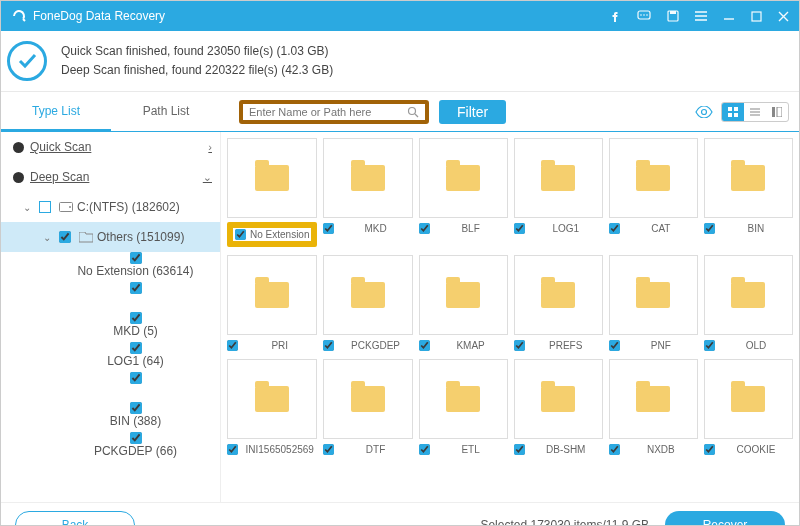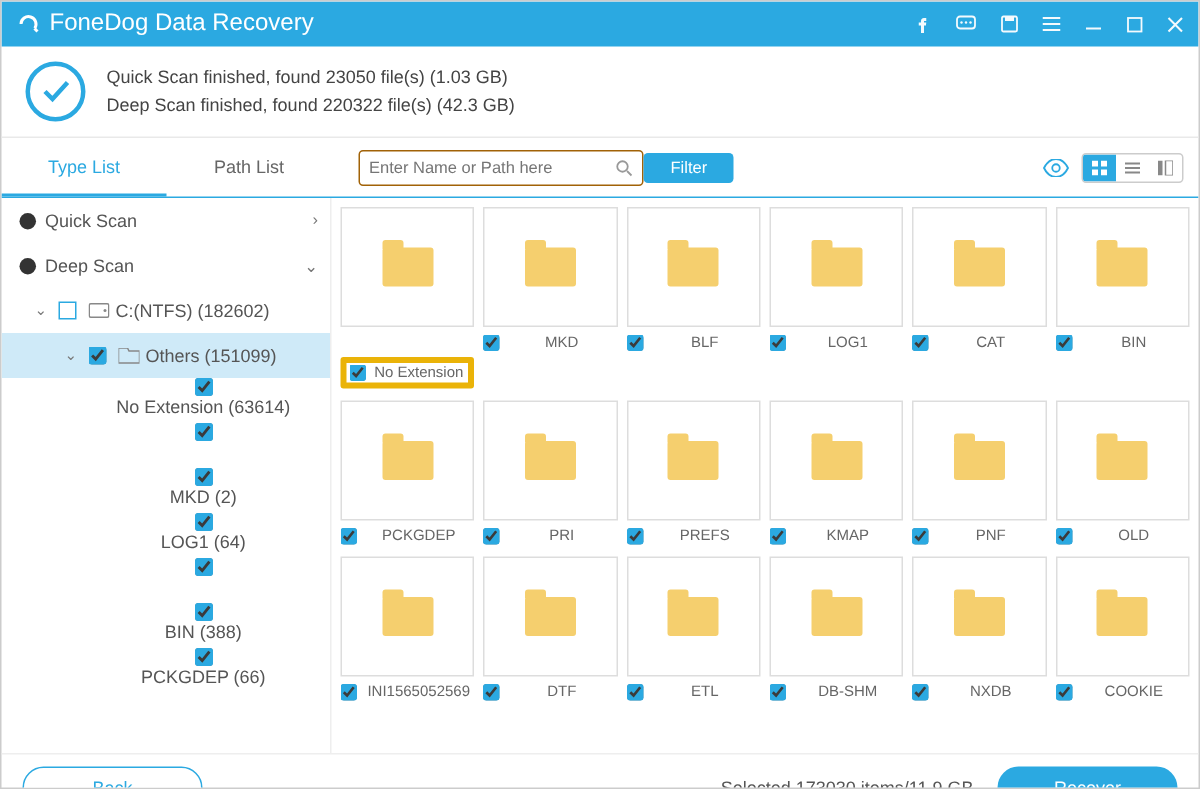--- a/index.html
+++ b/index.html
@@ -1,50 +1,50 @@
 <!DOCTYPE html>
 <html><head>
 <meta charset="utf-8">
 <style>
 * { margin: 0; padding: 0; box-sizing: border-box; font-family: -apple-system, "Segoe UI", Arial, sans-serif; }
 body { width: 800px; height: 526px; background: #fff; overflow: hidden; border: 1px solid #ccc; }
 
 
-.titlebar { height: 30px; background: #2ba9e1; display: flex; align-items: center; padding: 0 10px; color: #fff; font-size: 16px; }
+.titlebar { height: 30px; background: #2ba9e1; display: flex; align-items: center; padding: 0 10px; color: #fff; font-size: 12px; }
 .titlebar .logo { margin-right: 6px; display: flex; align-items: center; }
 .titlebar .title { flex: 1; }
 .titlebar .win-btns { display: flex; gap: 16px; align-items: center; }
 .titlebar .win-btn { cursor: pointer; opacity: .95; }
 
 
-.scan-summary { display: flex; align-items: center; padding: 10px 16px; border-bottom: 1px solid #e9e9e9; }
+.scan-summary { display: flex; align-items: center; padding: 10px 6px; border-bottom: 1px solid #e9e9e9; }
 .scan-summary .big-check { width: 40px; height: 40px; border: 3px solid #2ba9e1; border-radius: 50%; display: flex; align-items: center; justify-content: center; color: #2ba9e1; margin-right: 14px; }
 .scan-summary .lines { font-size: 12px; color: #444; line-height: 1.6; }
 
 
 .toolbar { display: flex; align-items: center; height: 40px; border-bottom: 1px solid #2ba9e1; }
 .side-tabs { width: 220px; display: flex; height: 100%; }
 .side-tab { flex: 1; display: flex; align-items: center; justify-content: center; font-size: 12px; color: #666; cursor: pointer; border-bottom: 2px solid transparent; }
 .side-tab.active { color: #2ba9e1; border-bottom: 2px solid #2ba9e1; }
-.search-wrap { margin-left: 18px; width: 190px; height: 24px; border: 1px solid #a16207; border-radius: 3px; display: flex; align-items: center; padding: 0 6px; color: #999; font-size: 11px; }
+.search-wrap { margin-left: 18px; width: 190px; height: 24px; border: 4px solid #a16207; border-radius: 3px; display: flex; align-items: center; padding: 0 6px; color: #999; font-size: 11px; }
 .search-wrap input { border: none; outline: none; flex: 1; font-size: 11px; color: #555; background: transparent; }
-.filter-btn { margin-left: 0; background: #2ba9e1; color: #fff; font-size: 11px; padding: 4px 18px; border: none; border-radius: 3px; cursor: pointer; }
+.filter-btn { margin-left: 10px; background: #2ba9e1; color: #fff; font-size: 14px; padding: 4px 18px; border: none; border-radius: 3px; cursor: pointer; }
 .tool-right { margin-left: auto; margin-right: 10px; display: flex; gap: 8px; align-items: center; color: #999; }
 .view-group { display: flex; border: 1px solid #ccc; border-radius: 3px; overflow: hidden; }
 .view-btn { width: 22px; height: 18px; display: flex; align-items: center; justify-content: center; font-size: 11px; color: #888; cursor: pointer; }
 .view-btn.active { background: #2ba9e1; color: #fff; }
 .preview-eye { cursor: pointer; color: #2ba9e1; }
 
 
 .main { display: flex; height: 370px; }
 
 
 .tree { width: 220px; border-right: 1px solid #eee; overflow-y: auto; font-size: 12px; color: #555; }
 .tree-row { display: flex; align-items: center; height: 30px; padding: 0 8px; cursor: pointer; }
-.tree-row.l1 { padding-left: 12px; }
+.tree-row.l1 { padding-left: 12px; text-decoration: underline; }
 .tree-row.l2 { padding-left: 22px; }
 .tree-row.l3 { padding-left: 42px; }
 .tree-row.l4 { padding-left: 58px; flex-direction: column; }
 .tree-row.selected { background: #cfeaf8; }
 .tree-row .chev { width: 12px; font-size: 10px; color: #777; }
 .tree-row .chk { margin: 0 4px; accent-color: #2ba9e1; width: 12px; height: 12px; }
 .tree-row .ico { margin: 0 4px; color: #888; display:flex; align-items:center; }
 .tree-row .lbl { flex: 1; white-space: nowrap; overflow: hidden; text-overflow: ellipsis; }
 .tree-row .rchev { font-size: 11px; color: #777; }
 .radio-dot { width: 11px; height: 11px; border-radius: 50%; background: #333; margin-right: 6px; }
@@ -52,21 +52,21 @@
 
 .grid-wrap { flex: 1; overflow-y: auto; padding: 6px 6px 0 6px; }
 .grid { display: grid; grid-template-columns: repeat(6, 1fr); gap: 8px 6px; }
 .card { display: flex; flex-direction: column; align-items: stretch; }
 .thumb { height: 80px; border: 1px solid #ddd; display: flex; align-items: center; justify-content: center; background: #fff; }
 .folder-ic { width: 34px; height: 26px; background: #f5cf6e; position: relative; border-radius: 2px; }
 .folder-ic::before { content: ""; position: absolute; top: -5px; left: 0; width: 14px; height: 6px; background: #f5cf6e; border-radius: 2px 2px 0 0; }
 .card-foot { display: flex; align-items: center; margin-top: 5px; font-size: 10px; color: #666; gap: 4px; }
 .card-foot input { accent-color: #2ba9e1; width: 11px; height: 11px; }
 .card-foot .cl { flex:1; text-align:center; white-space:nowrap; overflow:hidden; text-overflow:ellipsis; }
-.card.first .card-foot { border: 4px solid #eab308; border-radius: 2px; padding: 1px 2px; margin-top: 20px;}
+.card.first .card-foot { border: 6px solid #eab308; border-radius: 2px; padding: 1px 2px; margin-top: 4px;}
 
 
 .footer { height: 44px; display: flex; align-items: center; padding: 0 14px; border-top: 1px solid #eee; }
 .back-btn { border: 1px solid #2ba9e1; color: #2ba9e1; background: #fff; border-radius: 16px; width: 120px; height: 28px; font-size: 12px; cursor: pointer; }
 .sel-text { margin-left: auto; font-size: 12px; color: #555; margin-right: 16px; }
 .recover-btn { background: #2ba9e1; color: #fff; border: none; border-radius: 16px; width: 120px; height: 28px; font-size: 12px; cursor: pointer; }
 
 
 .tree::-webkit-scrollbar, .grid-wrap::-webkit-scrollbar { width: 6px; }
 .tree::-webkit-scrollbar-thumb, .grid-wrap::-webkit-scrollbar-thumb { background: #ccc; border-radius: 3px; }
@@ -221,21 +221,21 @@
     <div id="tree-items">
         <div class="tree-row l4">
           <input type="checkbox" class="chk" checked="" style="">
           <span class="lbl">No Extension (63614)</span>
         </div>
         <div class="tree-row l4">
           <input type="checkbox" class="chk" checked="" style="">
         </div>
         <div class="tree-row l4">
           <input type="checkbox" class="chk" checked="" style="">
-          <span class="lbl">MKD (2)</span>
+          <span class="lbl">MKD (5)</span>
         </div>
         <div class="tree-row l4">
           <input type="checkbox" class="chk" checked="" style="">
           <span class="lbl">LOG1 (64)</span>
         </div>
         <div class="tree-row l4">
           <input type="checkbox" class="chk" checked="" style="">
         </div>
         <div class="tree-row l4">
           <input type="checkbox" class="chk" checked="" style="">
@@ -303,48 +303,48 @@
             <input type="checkbox" checked="" style="">
             <span class="cl">BIN</span>
           </div>
         </div>
         <div class="card">
           <div class="thumb">
             <div class="folder-ic"></div>
           </div>
           <div class="card-foot">
             <input type="checkbox" checked="" style="">
+            <span class="cl">PRI</span>
+          </div>
+        </div>
+        <div class="card">
+          <div class="thumb">
+            <div class="folder-ic"></div>
+          </div>
+          <div class="card-foot">
+            <input type="checkbox" checked="" style="">
             <span class="cl">PCKGDEP</span>
           </div>
         </div>
         <div class="card">
           <div class="thumb">
             <div class="folder-ic"></div>
           </div>
           <div class="card-foot">
             <input type="checkbox" checked="" style="">
-            <span class="cl">PRI</span>
+            <span class="cl">KMAP</span>
           </div>
         </div>
         <div class="card">
           <div class="thumb">
             <div class="folder-ic"></div>
           </div>
           <div class="card-foot">
             <input type="checkbox" checked="" style="">
             <span class="cl">PREFS</span>
-          </div>
-        </div>
-        <div class="card">
-          <div class="thumb">
-            <div class="folder-ic"></div>
-          </div>
-          <div class="card-foot">
-            <input type="checkbox" checked="" style="">
-            <span class="cl">KMAP</span>
           </div>
         </div>
         <div class="card">
           <div class="thumb">
             <div class="folder-ic"></div>
           </div>
           <div class="card-foot">
             <input type="checkbox" checked="" style="">
             <span class="cl">PNF</span>
           </div>

